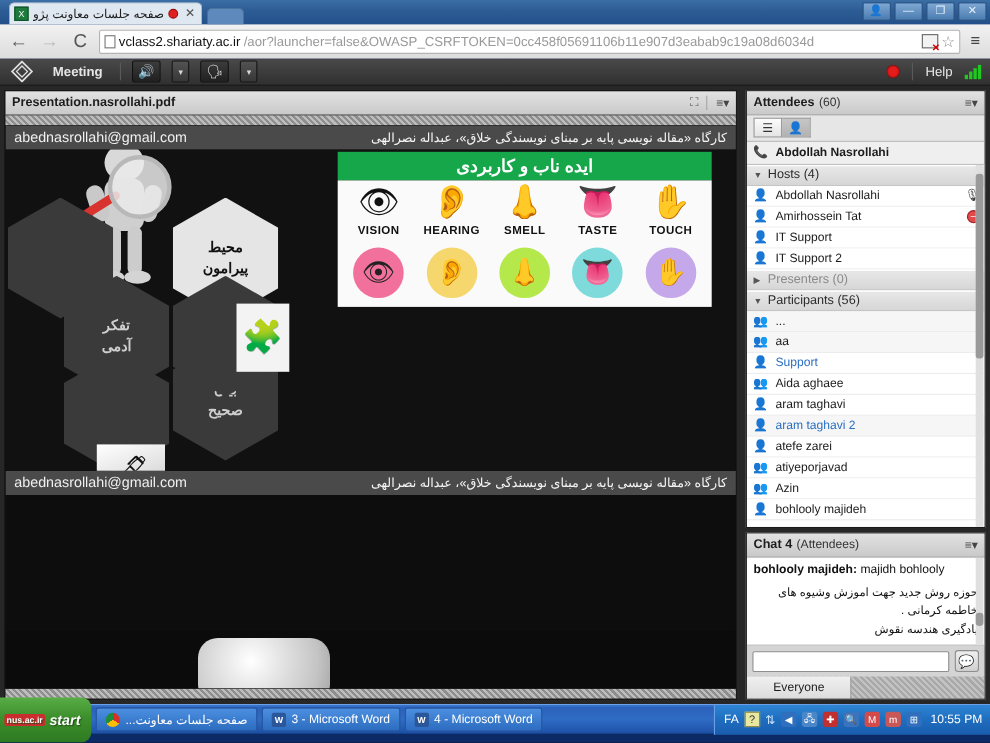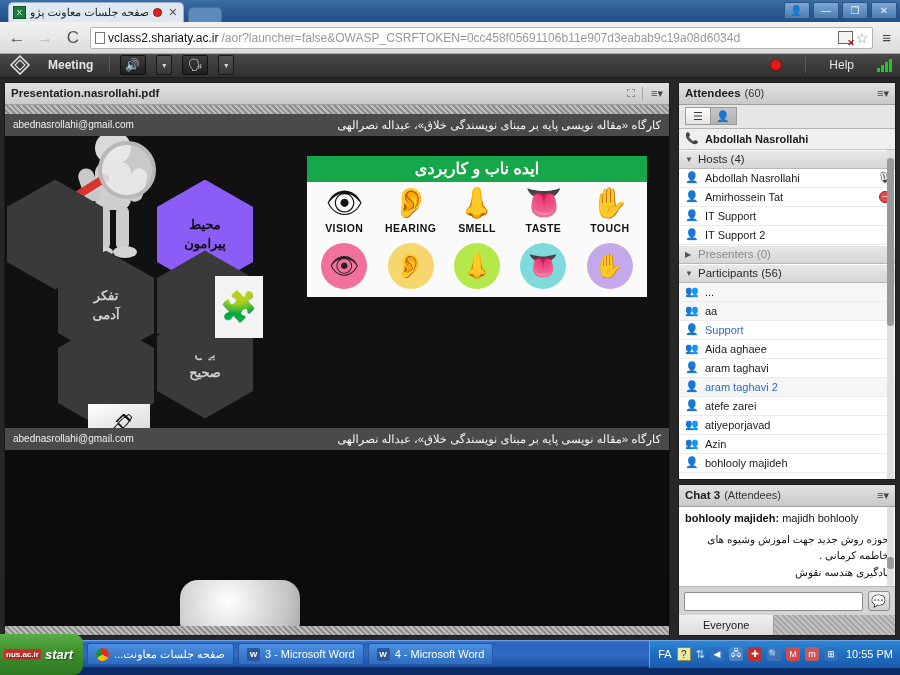--- a/index.html
+++ b/index.html
@@ -149,21 +149,21 @@
     color: #4fd14f; font-size: 12px;
   }
   .mb-btn.white { color: #f0f0f0; }
   .mb-caret {
     height: 20px; width: 16px;
     background: linear-gradient(180deg,#535353,#373737);
     border: 1px solid #181818; border-radius: 2px;
     display:flex; align-items:center; justify-content:center;
     color:#d8d8d8; font-size: 8px;
   }
-  .mb-right { margin-left: auto; display: flex; align-items: center; gap: 23px; }
+  .mb-right { margin-left: auto; display: flex; align-items: center; gap: 11px; }
   .rec-dot {
     width: 12px; height: 12px; border-radius: 50%;
     background: #e61b1b; box-shadow: 0 0 2px #000 inset;
   }
   .help-link { color: #e8e8e8; font-size: 12px; }
   .bars { display: flex; align-items: flex-end; gap: 1px; height: 13px; }
   .bars i { display:block; width:3px; background:#22c822; }
 
   .connect-body { flex: 1 1 auto; display: flex; padding: 4px; gap: 8px; }
 
@@ -197,42 +197,42 @@
     background: #0d0d0d;
     position: relative;
     overflow: hidden;
   }
   .slide-band {
     background: #4a4a4a;
     height: 22px;
     display: flex; align-items: center;
     padding: 0 8px;
   }
-  .band-left { font-size: 10px; color: #f0f0f0; }
+  .band-left { font-size: 13px; color: #f0f0f0; }
   .band-right {
     margin-left: auto; font-size: 11.5px; color: #f5f5f5;
     direction: rtl;
   }
   .slide-canvas {
     background: #111111;
     position: relative;
     height: 292px;
     overflow: hidden;
   }
 
   
   .hex {
     position: absolute;
     width: 96px; height: 110px;
     clip-path: polygon(50% 0%,100% 25%,100% 75%,50% 100%,0% 75%,0% 25%);
     display:flex; flex-direction:column; align-items:center; justify-content:center;
     text-align:center;
   }
   .hex-dark { background: #3a3a3a; }
-  .hex-yellow { background: #8b5cf6; }
+  .hex-yellow { background: #e5e5e5; }
   .hex-label {
     font-size: 13px; line-height: 1.45;
     direction: rtl; font-weight: bold;
   }
   .hex-dark .hex-label { color: #cfcfcf; }
   .hex-yellow .hex-label { color: #111; }
 
   .mascot {
     position: absolute; left: 48px; top: -6px;
     width: 120px; height: 140px;
@@ -249,21 +249,20 @@
     width: 58px; height: 58px;
     background: linear-gradient(160deg,#ffffff,#c9c9c9);
     display:flex; align-items:center; justify-content:center;
     font-size: 26px; color:#111;
   }
 
   
   .senses {
     position: absolute; left: 302px; top: 2px;
     width: 340px;
-    margin-top: 18px;
   }
   .senses-banner {
     background: #16a74a;
     height: 26px;
     display:flex; align-items:center; justify-content:center;
     color: #ffffff; font-weight: bold; font-size: 16px;
     direction: rtl;
   }
   .senses-card {
     background: #fafafa;
@@ -720,21 +719,21 @@
           </div>
 
           <div class="vscroll">
             <i style="top:8px; height:168px;"></i>
           </div>
         </div>
       </div>
 
       <div class="pod chat-pod">
         <div class="pod-header">
-          <span class="pod-title">Chat 3</span>
+          <span class="pod-title">Chat 4</span>
           <span class="count">(Attendees)</span>
           <span class="pod-hdr-right">
             <span class="ico-menu">≡▾</span>
           </span>
         </div>
 
         <div class="chat-body">
           <div class="chat-msg-head">
             <b>bohlooly majideh:</b>
             <span>majidh bohlooly</span>

